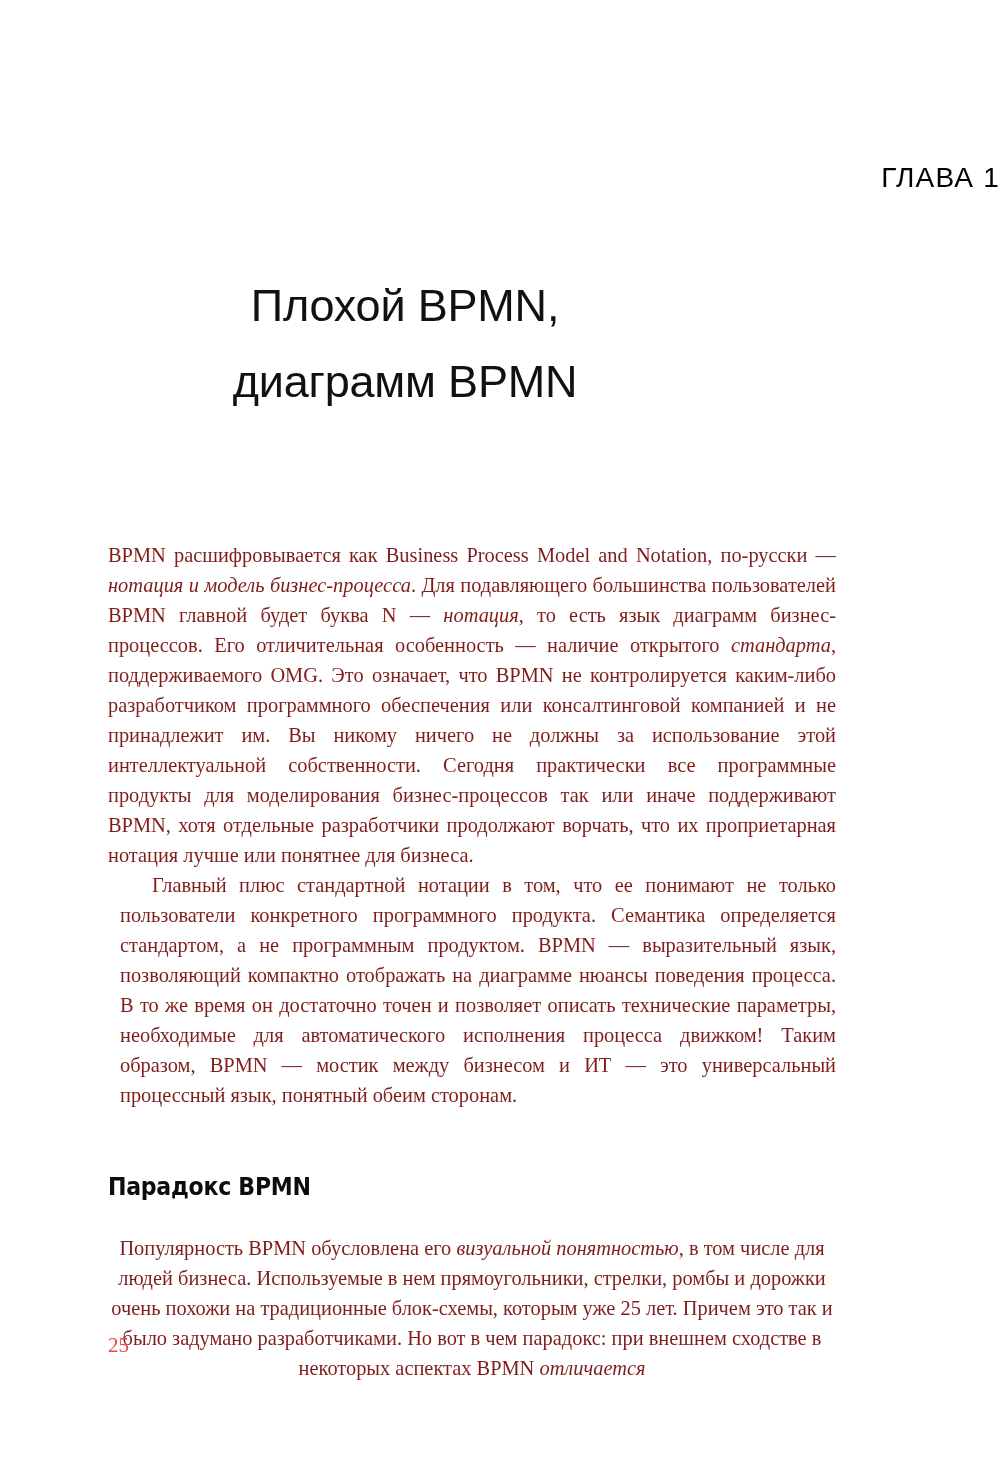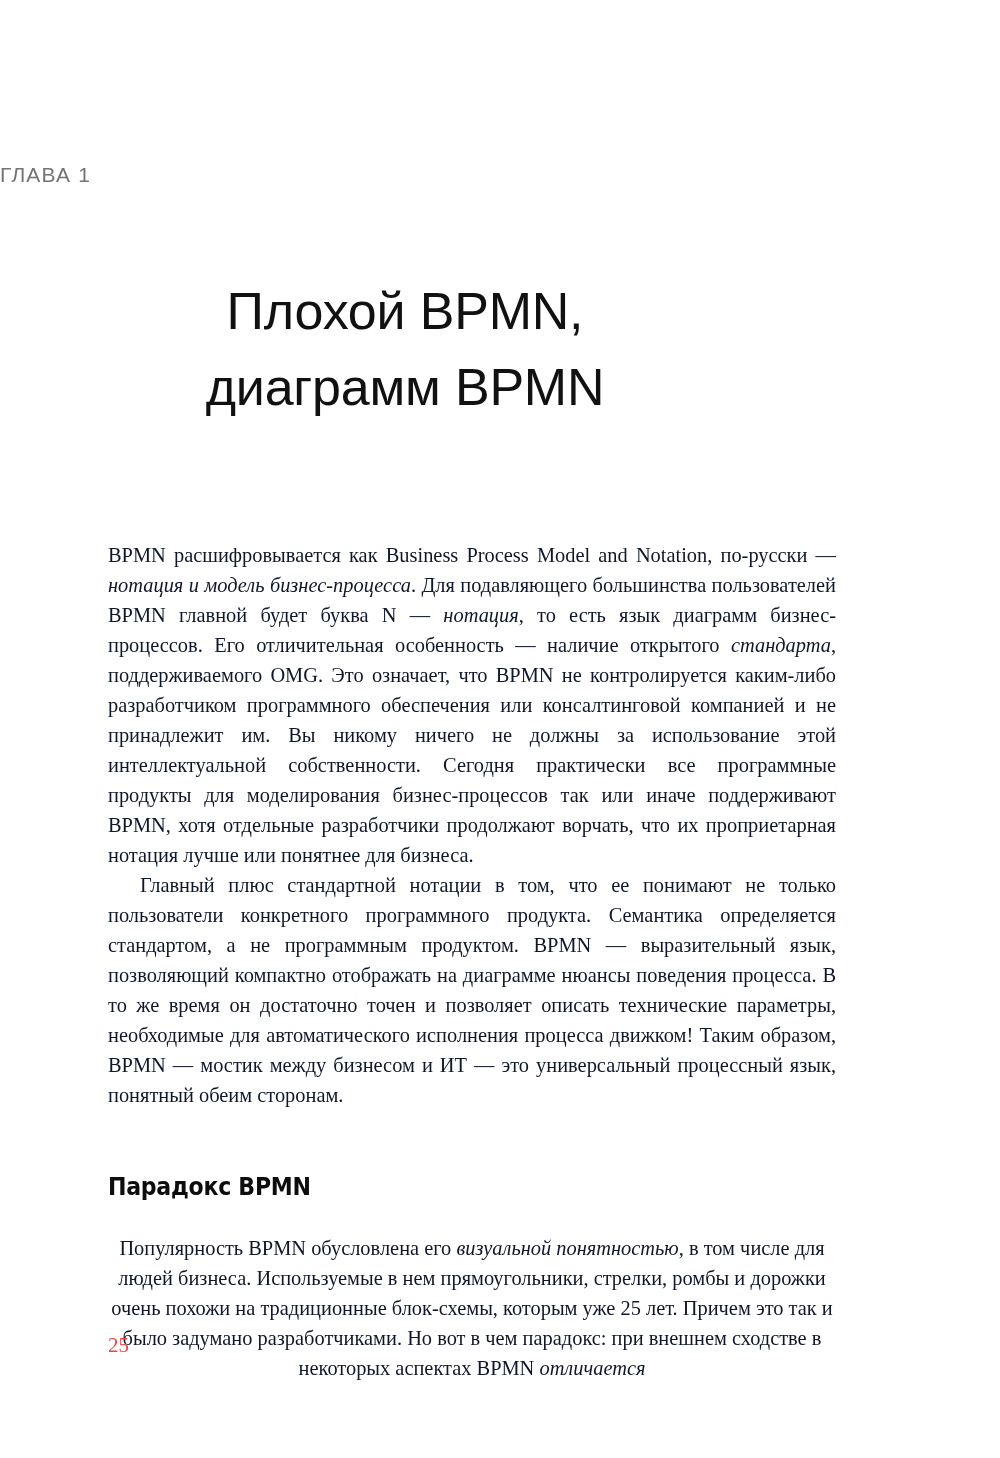--- a/index.html
+++ b/index.html
@@ -19,39 +19,39 @@
     box-sizing: border-box;
   }
 
   
 
   .chapter-eyebrow {
     position: absolute;
     top: 163px;
     left: 0;
     width: 1000px;
-    text-align: left;
+    text-align: right;
     font-family: "Liberation Sans", "DejaVu Sans", sans-serif;
     font-weight: 300;
-    font-size: 21px;
+    font-size: 28px;
     letter-spacing: 1.2px;
-    color: #737373;
+    color: #000000;
     line-height: 1.1;
     white-space: pre;
   }
 
   .chapter-title {
     position: absolute;
     top: 238px;
     left: 0;
     width: 810px;
     text-align: center;
     font-family: "Liberation Sans", "DejaVu Sans", sans-serif;
     font-weight: 300;
-    font-size: 52px;
+    font-size: 45px;
     line-height: 76px;
     letter-spacing: -0.2px;
     color: #111111;
   }
 
   .chapter-title .title-line {
     display: block;
     white-space: pre;
   }
 
@@ -62,29 +62,30 @@
     left: 108px;
     top: 540px;
     width: 728px;
   }
 
   p.body-par {
     margin: 0;
     font-family: "Liberation Serif", "DejaVu Serif", serif;
     font-size: 20.4px;
     line-height: 30px;
-    color: #0f172a;
+    color: #7f1d1d;
     text-align: justify;
     text-justify: inter-word;
     hyphens: manual;
     -webkit-hyphens: manual;
   }
 
   p.body-par.indented {
     text-indent: 32px;
+    margin-left: 12px;
   }
 
   p.body-par.last-line-flush {
     text-align: center;
   }
 
   .ital {
     font-style: italic;
   }
 

